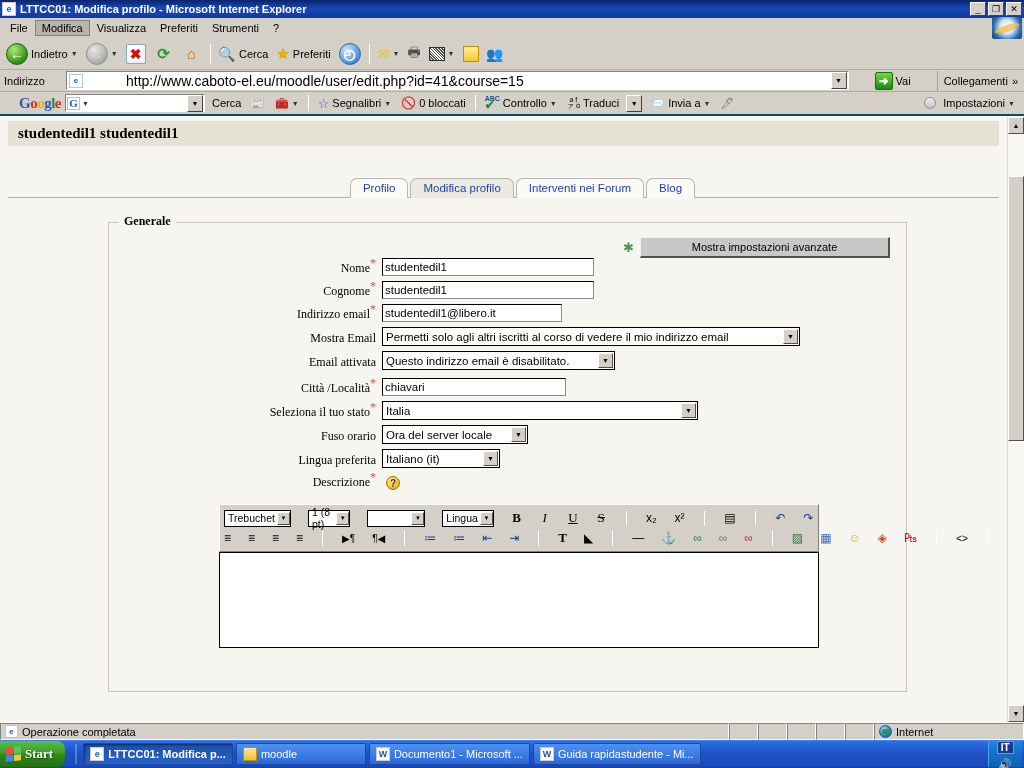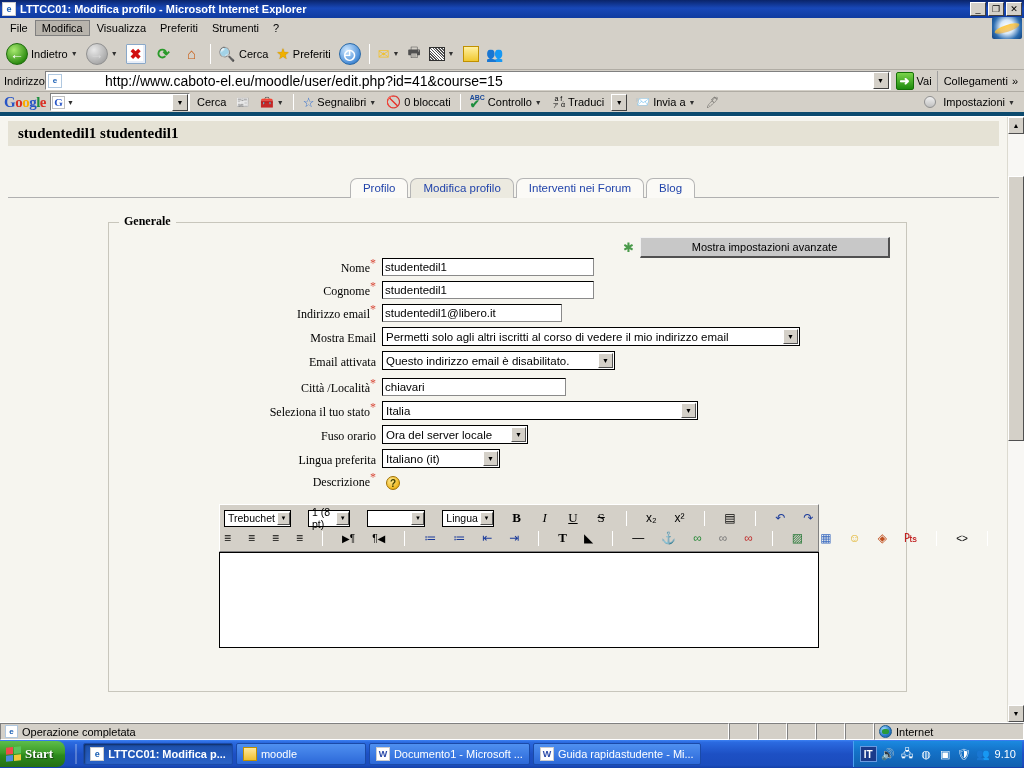--- a/index.html
+++ b/index.html
@@ -102,21 +102,21 @@
   .mail { color:#f0c030; font-size:14px; }
   .print { color:#505050; font-size:14px; }
   .edit-ic { background: repeating-linear-gradient(45deg,#555 0 1px,#fff 1px 2px); width:16px;height:14px;
              border:1px solid #303030; }
   .note-ic { width:16px;height:16px;background:linear-gradient(to bottom,#fff0a0,#f0c830); border:1px solid #c09000; }
   .msn-ic { color:#3a6ab0; font-size:14px; }
 
   
   .addrbar {
     height: 22px; background:#d4d0c8; display:flex; align-items:center;
-    border-bottom:1px solid #b0aca4; padding-left:4px; gap:0;
+    border-bottom:1px solid #b0aca4; padding-left:4px; gap:21px;
   }
   .addrbar .lbl { font-size:11px; color:#000; }
   .addr-field {
     flex:1 1 auto; height:19px; background:#fff;
     border-top:1px solid #808080; border-left:1px solid #808080;
     border-right:1px solid #fff; border-bottom:1px solid #fff;
     display:flex; align-items:center; padding-left:2px; gap:3px; position:relative;
   }
   .addr-field .favic { width:14px;height:14px;background:#fff;border:1px solid #b0c8e0;
     display:flex;align-items:center;justify-content:center;font-size:8px;color:#1a5fb4;font-weight:bold;}
@@ -131,21 +131,21 @@
   .go-btn { display:flex;align-items:center;gap:3px;padding:0 5px;font-size:11px; }
   .go-arrow { width:18px;height:18px;background:linear-gradient(to bottom,#7ad44a,#1c8a0c);
     border:1px solid #147005; color:#fff; display:flex;align-items:center;justify-content:center;
     font-size:12px; font-weight:bold; border-radius:2px;}
   .links-btn { display:flex;align-items:center;gap:4px;padding:0 6px;font-size:11px;
                border-left:1px solid #a0a0a0; height:20px; }
 
   
   .gbar {
     height:24px; background:#d4d0c8; display:flex; align-items:center;
-    border-bottom:4px solid #0c4a6e; padding-left:4px; gap:4px;
+    border-bottom:2px solid #0c4a6e; padding-left:19px; gap:4px;
   }
   .g-logo { font-family:"Liberation Serif", serif; font-size:15px; font-weight:bold; letter-spacing:-0.5px;}
   .g-logo .b{color:#2a56c6}.g-logo .r{color:#d93025}.g-logo .y{color:#f9ab00}.g-logo .g{color:#1e8e3e}
   .g-search {
     width:140px;height:18px;background:#fff;
     border-top:1px solid #808080;border-left:1px solid #808080;
     border-right:1px solid #fff;border-bottom:1px solid #fff;
     display:flex;align-items:center;padding-left:1px;
   }
   .g-badge { width:13px;height:13px;border:1px solid #c0c0c0;display:flex;align-items:center;justify-content:center;
@@ -359,21 +359,21 @@
                     box-shadow: inset 1px 1px 2px rgba(0,0,0,.45); }
   .tb-task .ti { width:14px;height:14px;flex:0 0 auto;display:flex;align-items:center;justify-content:center;
                  font-size:9px;font-weight:bold;background:#fff;color:#1a5fb4;border:1px solid #ccc;}
   .tb-task .ti.folder { background:linear-gradient(to bottom,#ffe79a,#f0c030); border:1px solid #c09000; color:transparent;}
   .tb-task .ti.word { background:#fff;color:#2a4aa8; }
   .tray {
     margin-left:auto; height:26px;
     background: linear-gradient(to bottom,#1b8ae0 0%, #1472c8 40%, #1060b0 100%);
     border-left:1px solid #4aa0f0;
     display:flex; align-items:center; gap:4px; padding:0 6px;
-    color:#fff; font-size:11px;
+    color:#fff; font-size:11px;flex-direction:column;
   }
   .lang-ind { width:17px;height:16px;background:#1a3a8a;border:1px solid #6a9ae0;
               color:#fff;font-size:10px;font-weight:bold;display:flex;align-items:center;justify-content:center;}
   .tray-ic { width:15px;height:15px;display:flex;align-items:center;justify-content:center;font-size:11px; }
   .divider-v { width:2px;height:20px;background:rgba(255,255,255,.25); margin:0 3px; }
 </style>
 </head>
 <body>
 
 <div class="app">

